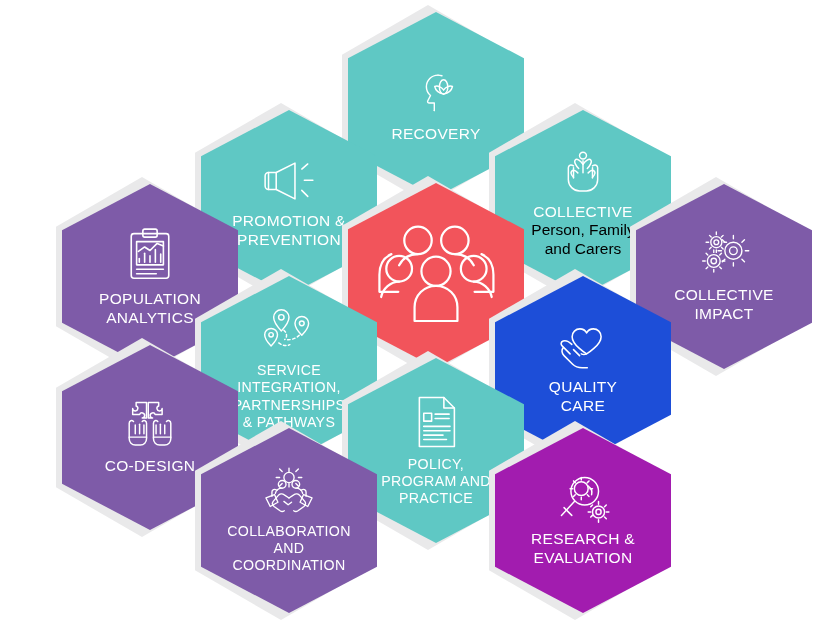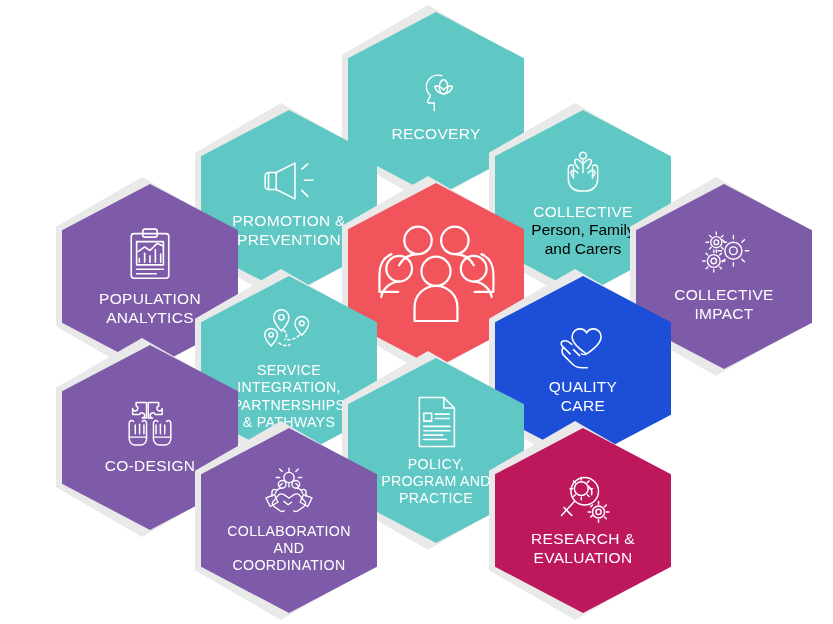--- a/index.html
+++ b/index.html
@@ -276,21 +276,21 @@
       <path d="M28 40l5 4 4-3"></path>
       <path d="M7 36l10-4 4 9-9 5z"></path>
       <path d="M61 36l-10-4-4 9 9 5z"></path>
     </svg>
       </span>
       <div class="label small">COLLABORATION
 AND
 COORDINATION</div>
     </div>
     <div class="hex-shadow" style="left: 489px; top: 421px;"></div>
-    <div class="hex" style="left: 495px; top: 428px; background: #be185d;">
+    <div class="hex" style="left: 495px; top: 428px; background: #a21caf;">
       <span class="icon">
         <svg width="56" height="50" viewBox="0 0 64 58" fill="none" stroke="#ffffff" stroke-width="1.7" stroke-linecap="round" stroke-linejoin="round">
       <circle cx="34" cy="20" r="16"></circle>
       <path d="M22 32L7 48"></path>
       <path d="M10 39l9 9"></path>
       <circle cx="30" cy="17" r="8"></circle>
       <path d="M30 7V4M30 30v-3M40 17h3M17 17h3M37 10l2-2M21 26l2-2M37 24l2 2M21 8l2 2"></path>
       <path d="M38 14c3 2 5 6 4 10"></path>
       <circle cx="50" cy="44" r="7"></circle>
       <circle cx="50" cy="44" r="3"></circle>

